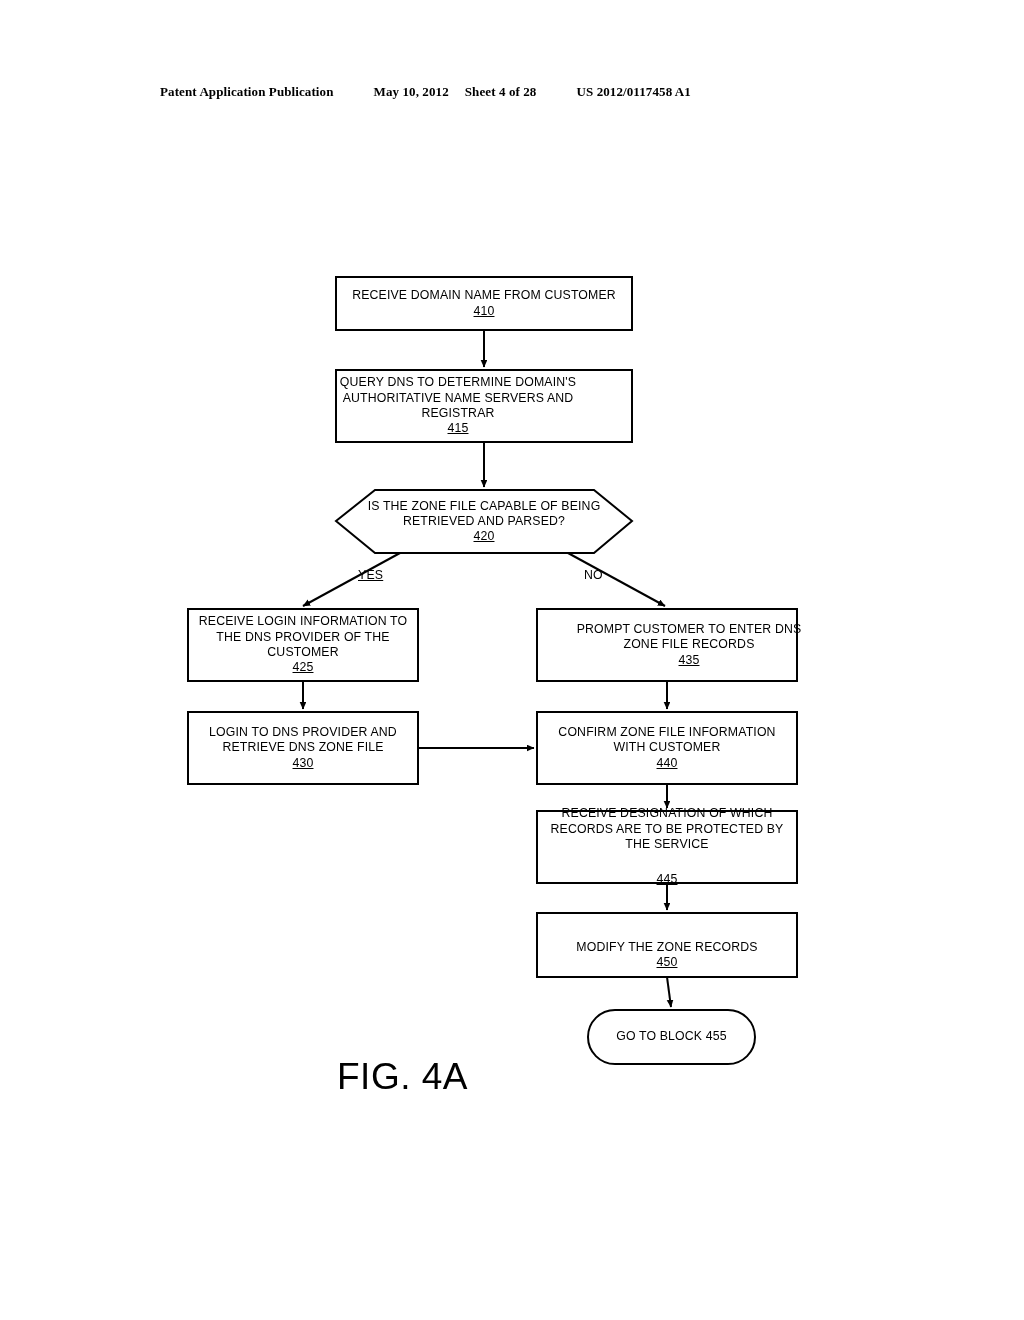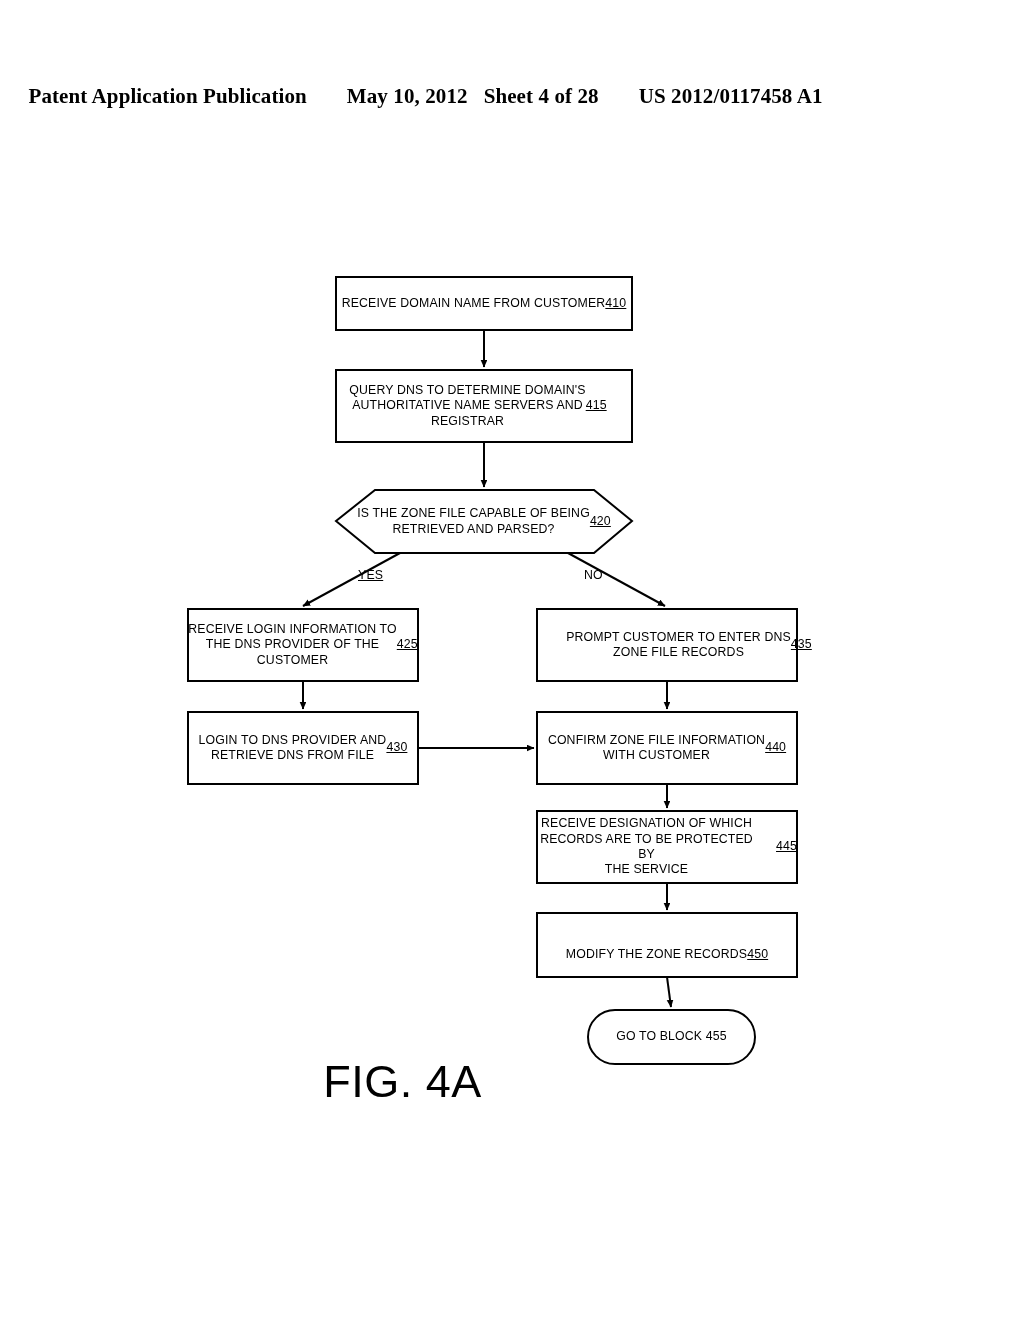--- a/index.html
+++ b/index.html
@@ -21,21 +21,21 @@
     position: absolute;
     left: 0;
     top: 84px;
     width: 851px;
     height: 28px;
     display: flex;
     align-items: baseline;
     justify-content: center;
     font-family: "Liberation Serif", serif;
     font-weight: bold;
-    font-size: 21px;
+    font-size: 13px;
     letter-spacing: 0.1px;
     white-space: nowrap;
   }
   #patent-header .h-pub { margin-right: 40px; }
   #patent-header .h-date { margin-right: 16px; }
   #patent-header .h-sheet { margin-right: 40px; }
 
   
   #flowchart {
     position: absolute;
@@ -50,21 +50,21 @@
     top: 0;
     width: 1024px;
     height: 1320px;
     overflow: visible;
   }
 
   
   .node-text {
     position: absolute;
     display: flex;
-    flex-direction: row;
+    flex-direction: column;
     align-items: center;
     justify-content: center;
     text-align: center;
     font-family: "Liberation Sans", sans-serif;
     font-size: 12.3px;
     line-height: 15.3px;
     letter-spacing: 0.15px;
     white-space: pre-line;
     pointer-events: none;
   }
@@ -80,21 +80,21 @@
   }
 
   
   #figure-caption {
     position: absolute;
     left: 0;
     top: 1056px;
     width: 915px;
     text-align: center;
     font-family: "Liberation Sans", sans-serif;
-    font-size: 45px;
+    font-size: 37px;
     letter-spacing: 0.5px;
   }
   #figure-caption .cap-inner {
     display: inline-block;
     transform: translateX(-55px);
   }
 </style>
 </head>
 <body>
 
@@ -153,21 +153,21 @@
     <line x1="667" y1="883" x2="667" y2="910" stroke="#000000" stroke-width="2" marker-end="url(#arrowhead)"></line>
 
     <line x1="667" y1="977" x2="671" y2="1007" stroke="#000000" stroke-width="2" marker-end="url(#arrowhead)"></line>
   </svg>
 
   <div class="node-text" style="left:336px; top:277px; width:296px; height:53px;">
     <span>RECEIVE DOMAIN NAME FROM CUSTOMER</span>
     <span class="node-ref">410</span>
   </div>
 
-  <div class="node-text" style="left:344px; top:370px; width:268px; height:72px;">
+  <div class="node-text" style="left:324px; top:370px; width:268px; height:72px;">
     <span>QUERY DNS TO DETERMINE DOMAIN'S
 AUTHORITATIVE NAME SERVERS AND
 REGISTRAR</span>
     <span class="node-ref">415</span>
   </div>
 
   <div class="node-text" style="left:336px; top:490px; width:296px; height:63px;">
     <span>IS THE ZONE FILE CAPABLE OF BEING
 RETRIEVED AND PARSED?</span>
     <span class="node-ref">420</span>
@@ -181,21 +181,21 @@
   </div>
 
   <div class="node-text" style="left:537px; top:609px; width:304px; height:72px;">
     <span>PROMPT CUSTOMER TO ENTER DNS
 ZONE FILE RECORDS</span>
     <span class="node-ref">435</span>
   </div>
 
   <div class="node-text" style="left:188px; top:712px; width:230px; height:72px;">
     <span>LOGIN TO DNS PROVIDER AND
-RETRIEVE DNS FROM FILE</span>
+RETRIEVE DNS ZONE FILE</span>
     <span class="node-ref">430</span>
   </div>
 
   <div class="node-text" style="left:537px; top:712px; width:260px; height:72px;">
     <span>CONFIRM ZONE FILE INFORMATION
 WITH CUSTOMER</span>
     <span class="node-ref">440</span>
   </div>
 
   <div class="node-text" style="left:537px; top:811px; width:260px; height:72px;gap:20px;">

